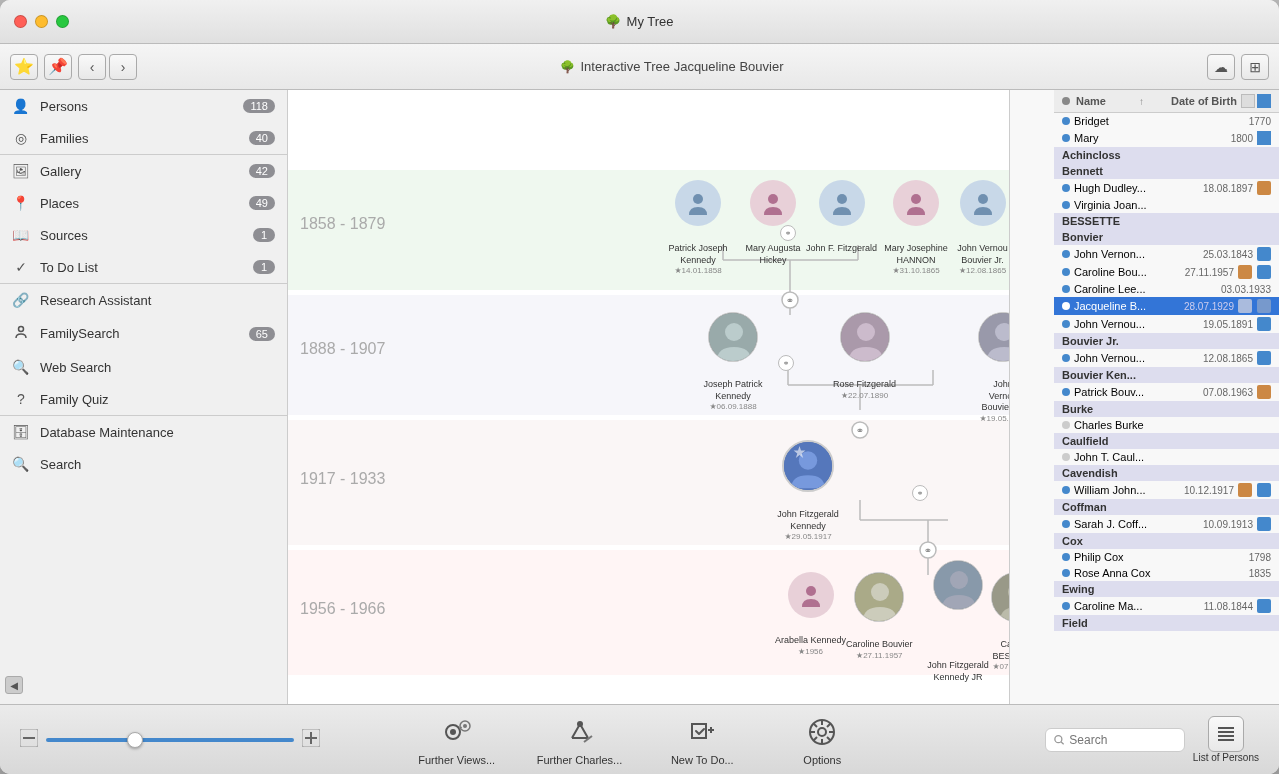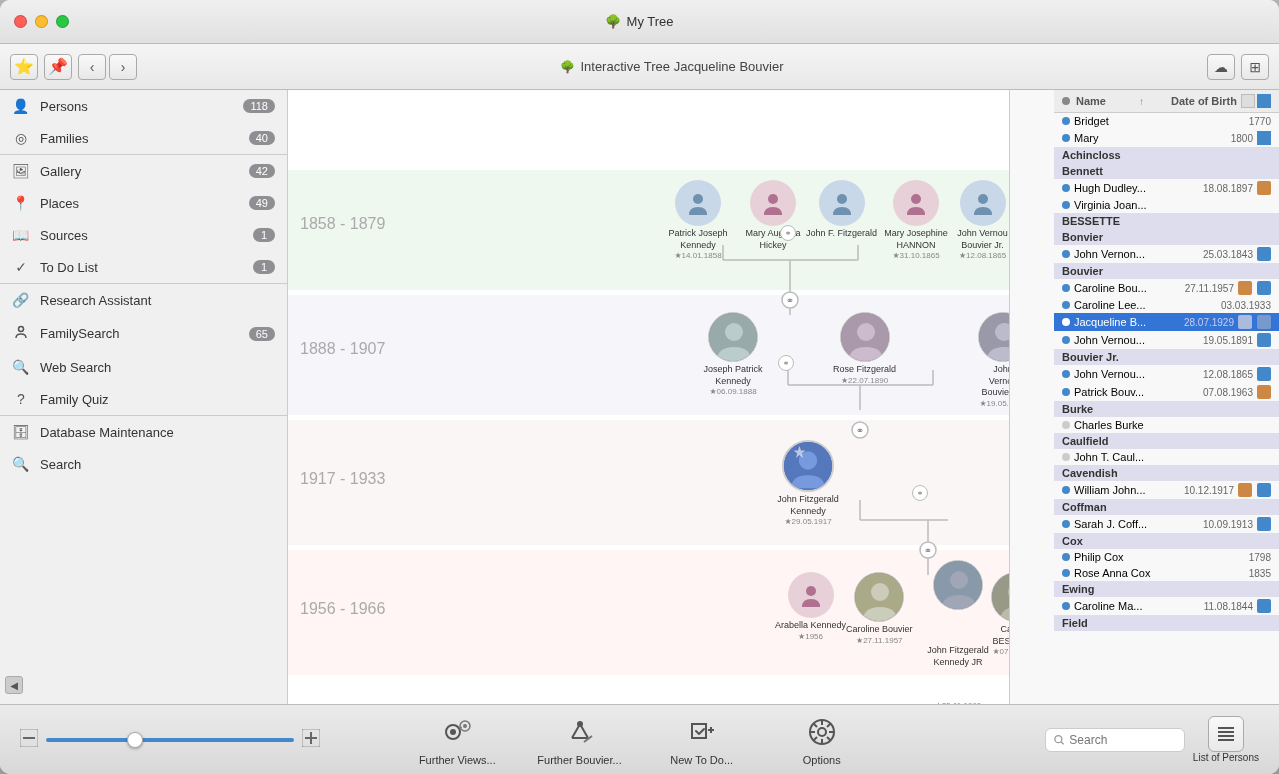--- a/index.html
+++ b/index.html
@@ -80,21 +80,21 @@
     .tree-container { position: relative; width: 100%; height: 100%; background: white; overflow: hidden; }
 
     .gen-year-label { position: absolute; left: 12px; font-size: 16px; color: #aaa; font-weight: 300; }
 
     
     .sil { width: 46px; height: 46px; border-radius: 50%; display: flex; align-items: center; justify-content: center; font-size: 22px; }
     .sil-male { background: #c8d8e8; color: #7090b0; }
     .sil-female { background: #e8d0d8; color: #b07090; }
     
     .pnode { position: absolute; display: flex; flex-direction: column; align-items: center; cursor: pointer; }
-    .pnode-name { font-size: 9px; color: #333; text-align: center; max-width: 80px; line-height: 1.3; margin-top: 2px; }
+    .pnode-name { font-size: 9px; color: #333; text-align: center; max-width: 80px; line-height: 1.3; margin-top: 17px; }
     .pnode-date { font-size: 8px; color: #888; text-align: center; }
 
     
     .tree-lines { position: absolute; top: 0; left: 0; pointer-events: none; }
 
     .rpl-scroll { overflow-y: auto; }
     .rpl-scroll::-webkit-scrollbar { width: 6px; }
     .rpl-scroll::-webkit-scrollbar-track { background: #f0f0f0; }
     .rpl-scroll::-webkit-scrollbar-thumb { background: #bbb; border-radius: 3px; }
 
@@ -479,21 +479,20 @@
         <div class="rpl-group">BESSETTE</div>
 
         <div class="rpl-group">Bonvier</div>
         <div class="rpl-item">
           <div class="rpl-dot blue"></div>
           <span class="rpl-name">John Vernon...</span>
           <span class="rpl-date">25.03.1843</span>
           <div style="width:14px; height:14px; background:#4488cc; border-radius:2px;"></div>
         </div>
 
-        <div class="rpl-group">Bouvier</div>
         <div class="rpl-item">
           <div class="rpl-dot blue"></div>
           <span class="rpl-name">Caroline Bou...</span>
           <span class="rpl-date">27.11.1957</span>
           <div style="width:14px; height:14px; background:#cc8844; border-radius:2px; margin-right:1px;"></div>
           <div style="width:14px; height:14px; background:#4488cc; border-radius:2px;"></div>
         </div>
         <div class="rpl-item">
           <div class="rpl-dot blue"></div>
           <span class="rpl-name">Caroline Lee...</span>
@@ -514,20 +513,21 @@
         </div>
 
         <div class="rpl-group">Bouvier Jr.</div>
         <div class="rpl-item">
           <div class="rpl-dot blue"></div>
           <span class="rpl-name">John Vernou...</span>
           <span class="rpl-date">12.08.1865</span>
           <div style="width:14px; height:14px; background:#4488cc; border-radius:2px;"></div>
         </div>
 
+        <div class="rpl-group">Bouvier Ken...</div>
         <div class="rpl-item">
           <div class="rpl-dot blue"></div>
           <span class="rpl-name">Patrick Bouv...</span>
           <span class="rpl-date">07.08.1963</span>
           <div style="width:14px; height:14px; background:#cc8844; border-radius:2px;"></div>
         </div>
 
         <div class="rpl-group">Burke</div>
         <div class="rpl-item">
           <div class="rpl-dot" style="width:8px;height:8px;border-radius:50%;background:#ccc;"></div>
@@ -619,21 +619,21 @@
 
       <div class="bottom-btn">
         <div class="bottom-btn-icon">
           <svg width="36" height="32" viewBox="0 0 36 32">
             <path d="M10 22 L18 8 L26 22" fill="none" stroke="#555" stroke-width="2" stroke-linejoin="round"></path>
             <circle cx="18" cy="8" r="3" fill="#555"></circle>
             <line x1="10" y1="22" x2="26" y2="22" stroke="#555" stroke-width="2"></line>
             <line x1="22" y1="26" x2="30" y2="20" stroke="#777" stroke-width="2"></line>
           </svg>
         </div>
-        <span class="bottom-btn-label">Further Bouvier...</span>
+        <span class="bottom-btn-label">Further Charles...</span>
       </div>
 
       <div class="bottom-btn">
         <div class="bottom-btn-icon">
           <svg width="36" height="32" viewBox="0 0 36 32">
             <path d="M8 8 L22 8 L22 22 L8 22 Z" fill="none" stroke="#555" stroke-width="2"></path>
             <path d="M12 15 L15 18 L20 13" stroke="#555" stroke-width="2" fill="none" stroke-linecap="round" stroke-linejoin="round"></path>
             <line x1="24" y1="14" x2="30" y2="14" stroke="#555" stroke-width="2"></line>
             <line x1="27" y1="11" x2="27" y2="17" stroke="#555" stroke-width="2"></line>
           </svg>

